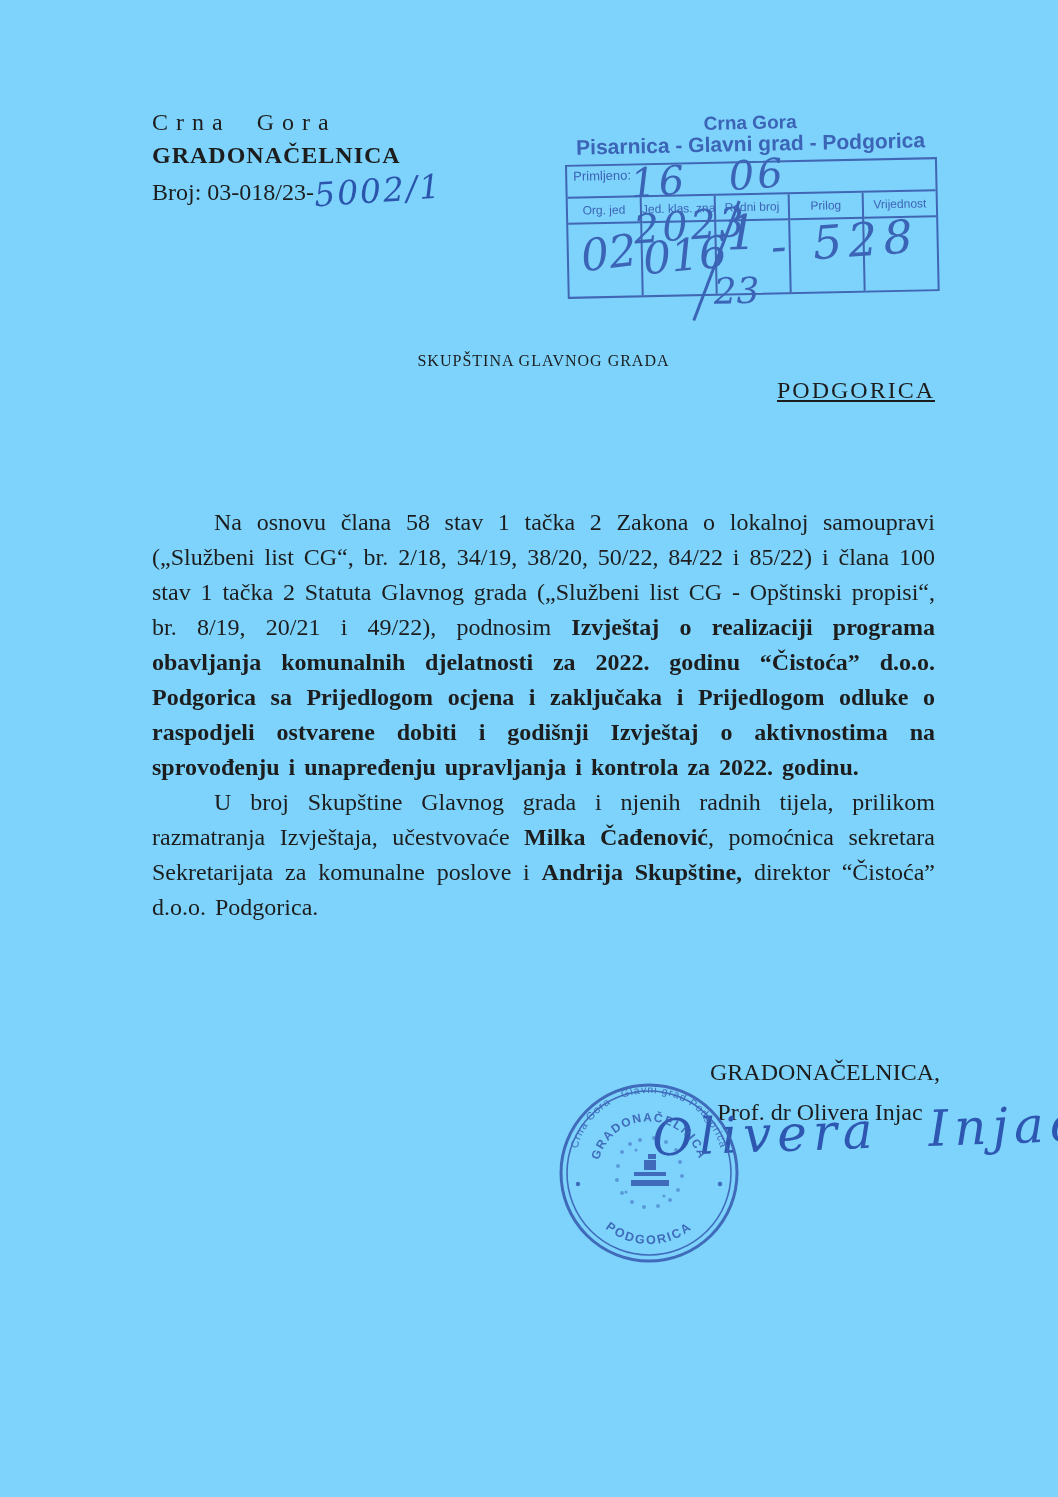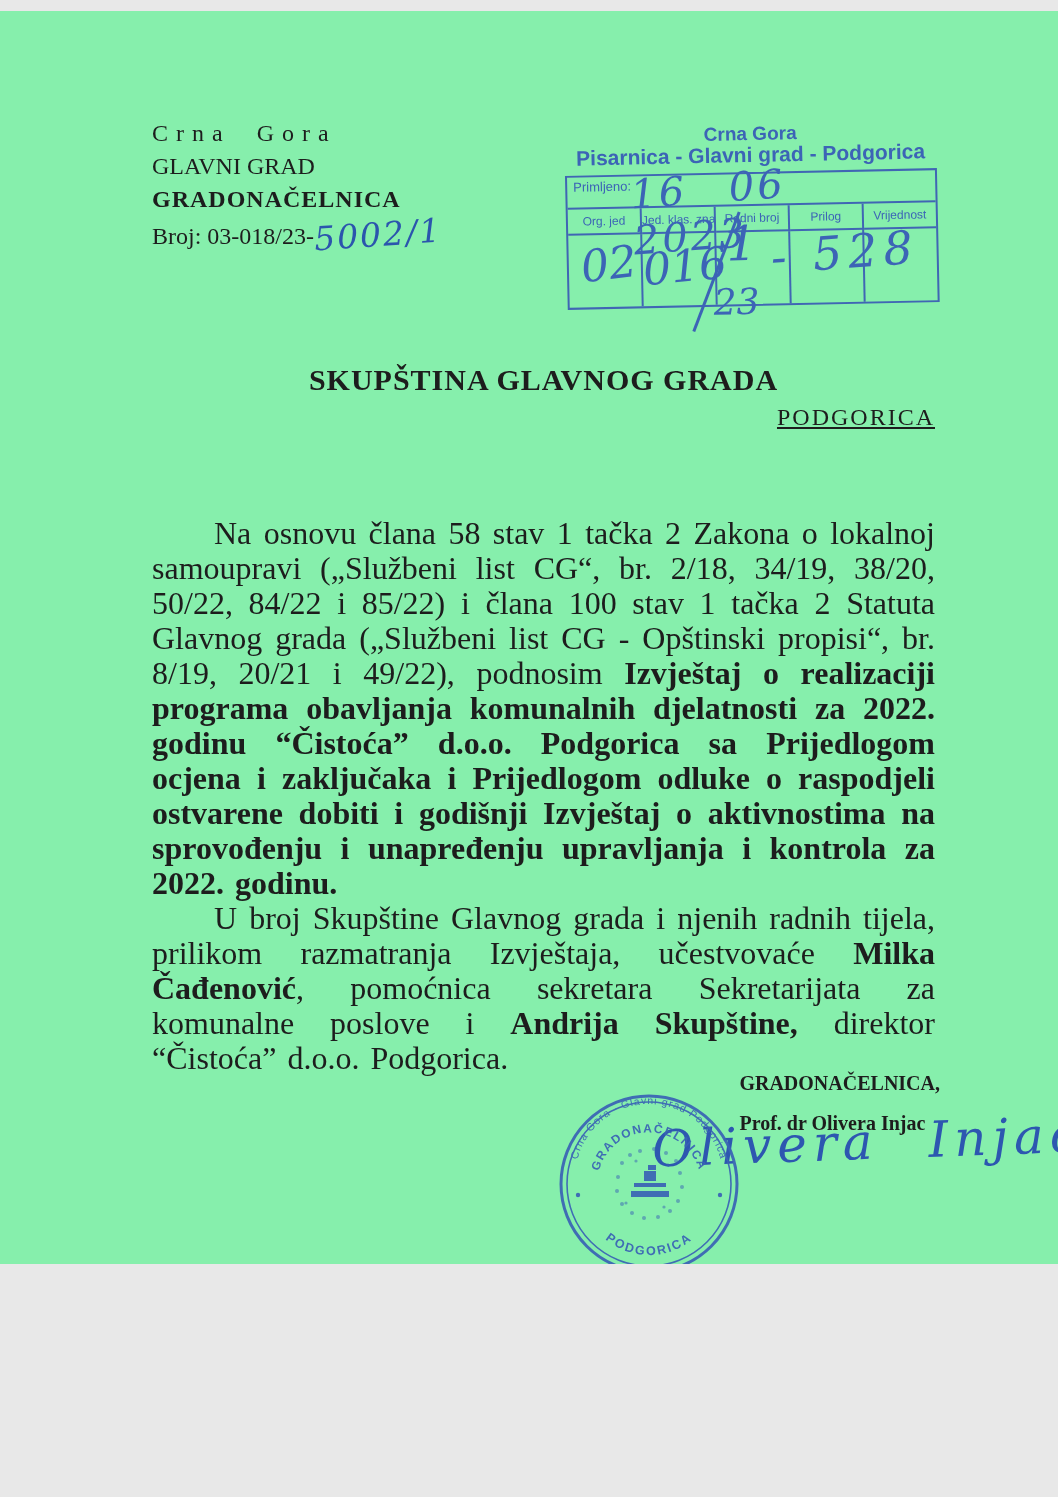--- a/index.html
+++ b/index.html
@@ -1,20 +1,20 @@
 <!DOCTYPE html>
 <html><head>
 <meta charset="utf-8">
 <style>
   html,body{margin:0;padding:0;background:#e8e8e8;}
   .page{
     position:relative;
-    width:1058px;height:1253px;
-    margin:11px auto;
-    background:#86efac;
+    width:1058px;height:1497px;
+    margin:0 auto;
+    background:#7dd3fc;
     overflow:hidden;
     font-family:"Liberation Serif", serif;
     color:#1d1d1d;
   }
   
   .letterhead{position:absolute;left:152px;top:106px;font-size:24px;line-height:33px;}
   .lh-country{letter-spacing:8px;word-spacing:12px;}
   .lh-bold{font-weight:bold;letter-spacing:1px;}
   .hand{color:#2b55ad;font-style:italic;font-family:"DejaVu Serif",serif;}
   .lh-number .hand{font-size:33px;display:inline-block;transform:rotate(-4deg);position:relative;top:2px;letter-spacing:2px;}
@@ -38,46 +38,45 @@
   .rs-hand{position:absolute;font-style:italic;font-family:"DejaVu Serif",serif;color:#3c64b6;}
   .rs-date{left:66px;top:38px;font-size:40px;word-spacing:26px;transform:rotate(-3deg);letter-spacing:3px;}
   .rs-v1{left:14px;top:112px;font-size:44px;transform:rotate(-6deg);}
   .rs-v2{left:76px;top:116px;font-size:44px;transform:rotate(-4deg);}
   .rs-v3a{left:160px;top:92px;font-size:48px;}
   .rs-slash{position:absolute;left:148px;top:84px;width:3px;height:128px;background:#3c64b6;transform:rotate(22deg);}
   .rs-v3b{left:146px;top:158px;font-size:36px;}
   .rs-v4{left:204px;top:104px;font-size:46px;letter-spacing:6px;transform:rotate(-3deg);}
   
   .doc-title{position:absolute;left:152px;top:352px;width:783px;}
-  .dt-1{text-align:center;font-weight:bold;font-size:30px;letter-spacing:1px;}
+  .dt-1{text-align:center;font-weight:normal;font-size:16px;letter-spacing:1px;}
   .dt-2{text-align:right;font-size:24px;letter-spacing:2px;text-decoration:underline;margin-top:7px;}
   
   .body-text{position:absolute;left:152px;top:505px;width:783px;
-    font-size:32px;line-height:35px;text-align:justify;word-spacing:3px;}
+    font-size:24px;line-height:35px;text-align:justify;word-spacing:3px;}
   .body-text p{margin:0;text-indent:62px;}
   .b{font-weight:bold;}
   
-  .sig-block{position:absolute;right:118px;top:1052px;text-align:left;font-weight:bold;font-size:20px;line-height:40px;}
+  .sig-block{position:absolute;right:118px;top:1052px;text-align:center;font-weight:normal;font-size:24px;line-height:40px;}
   .sig-line2{padding-right:10px;}
   .sig-hand{
     position:absolute;left:652px;top:1102px;
     font-style:italic;font-family:"DejaVu Serif",serif;
     font-size:50px;color:#2d57b0;letter-spacing:6px;word-spacing:28px;
     transform:rotate(-2deg);white-space:nowrap;
   }
   .round-stamp{position:absolute;left:556px;top:1080px;}
 </style>
 </head>
 <body>
 
 <div class="page">
 
   <div class="letterhead">
     <div class="lh-country">Crna Gora</div>
-    <div>GLAVNI GRAD</div>
     <div class="lh-bold">GRADONAČELNICA</div>
     <div class="lh-number"><span>Broj: 03-018/23-</span><span class="hand">5002/1</span></div>
   </div>
 
   <div class="receipt-stamp">
     <div class="rs-line1">Crna Gora</div>
     <div class="rs-line2">Pisarnica - Glavni grad - Podgorica</div>
     <div class="rs-table">
       <div class="rs-received">Primljeno:</div>
       <div class="rs-headrow">

